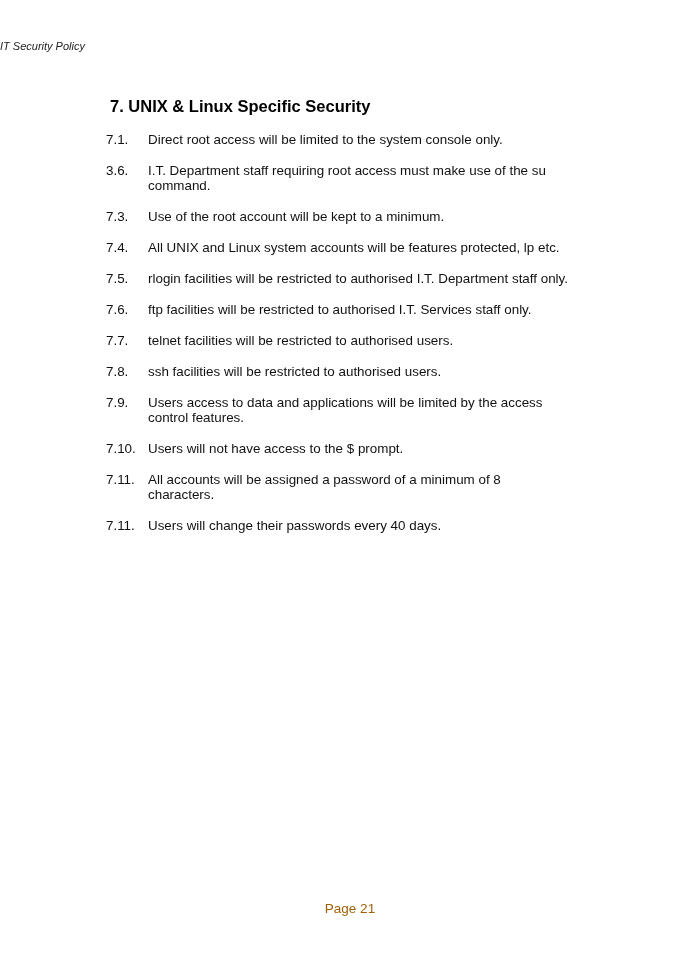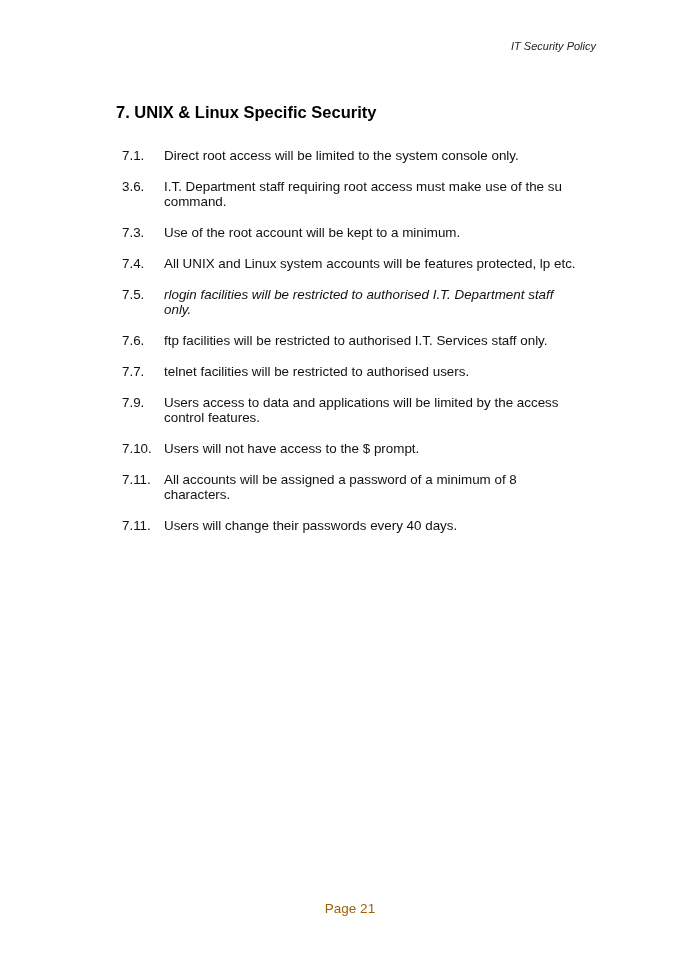--- a/index.html
+++ b/index.html
@@ -13,40 +13,40 @@
       position: relative;
       overflow: hidden;
       font-family: "Liberation Sans", sans-serif;
       color: #111111;
     }
     .header {
       position: absolute;
       top: 40px;
       left: 0;
       width: 596px;
-      text-align: right;
+      text-align: left;
       font-style: italic;
       font-size: 11px;
       color: #222222;
     }
     .section-title {
       position: absolute;
       top: 93px;
       left: 106px;
       font-weight: bold;
       font-size: 16.5px;
-      margin: 10px;
+      margin: 4px;
       color: #000000;
     }
     .list {
       position: absolute;
       top: 132px;
       left: 106px;
       width: 500px;
-      margin: 16px;
+      margin: 0;
       padding: 0;
       list-style: none;
     }
     .item {
       display: flex;
       font-size: 13.4px;
       line-height: 15px;
       margin-bottom: 16px;
     }
     .num {
@@ -86,29 +86,33 @@
   <li class="item">
     <span class="num">7.3.</span>
     <span class="text">Use of the root account will be kept to a minimum.</span>
   </li>
   <li class="item">
     <span class="num">7.4.</span>
     <span class="text" style="white-space:nowrap;">All UNIX and Linux system accounts will be features protected, lp etc.</span>
   </li>
   <li class="item">
     <span class="num">7.5.</span>
-    <span class="text" style="width:420px;flex:0 0 420px;font-style:italic;">rlogin facilities will be restricted to authorised I.T. Department staff only.</span>
+    <span class="text" style="width:420px;flex:0 0 420px;">rlogin facilities will be restricted to authorised I.T. Department staff only.</span>
   </li>
   <li class="item">
     <span class="num">7.6.</span>
     <span class="text">ftp facilities will be restricted to authorised I.T. Services staff only.</span>
   </li>
   <li class="item">
     <span class="num">7.7.</span>
     <span class="text">telnet facilities will be restricted to authorised users.</span>
+  </li>
+  <li class="item">
+    <span class="num">7.8.</span>
+    <span class="text">ssh facilities will be restricted to authorised users.</span>
   </li>
   <li class="item">
     <span class="num">7.9.</span>
     <span class="text" style="width:425px;flex:0 0 425px;">Users access to data and applications will be limited by the access control features.</span>
   </li>
   <li class="item">
     <span class="num">7.10.</span>
     <span class="text">Users will not have access to the $ prompt.</span>
   </li>
   <li class="item">

